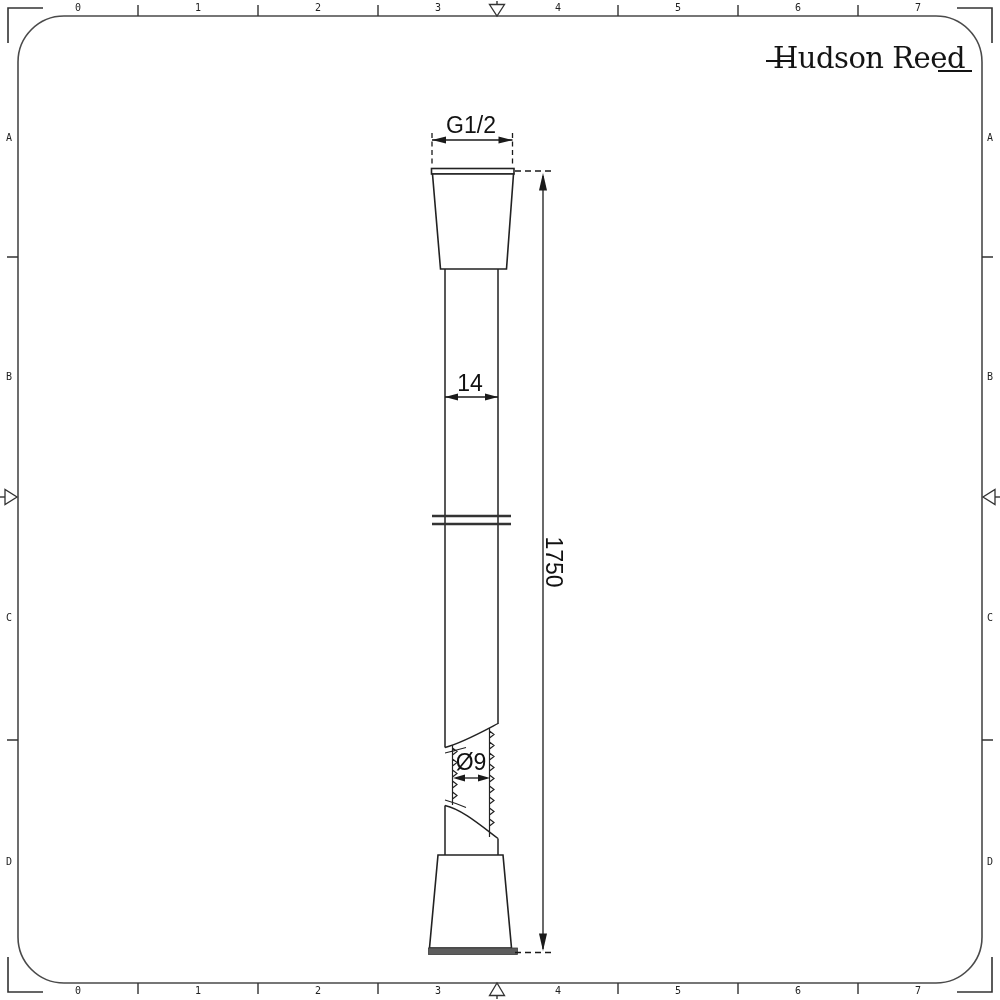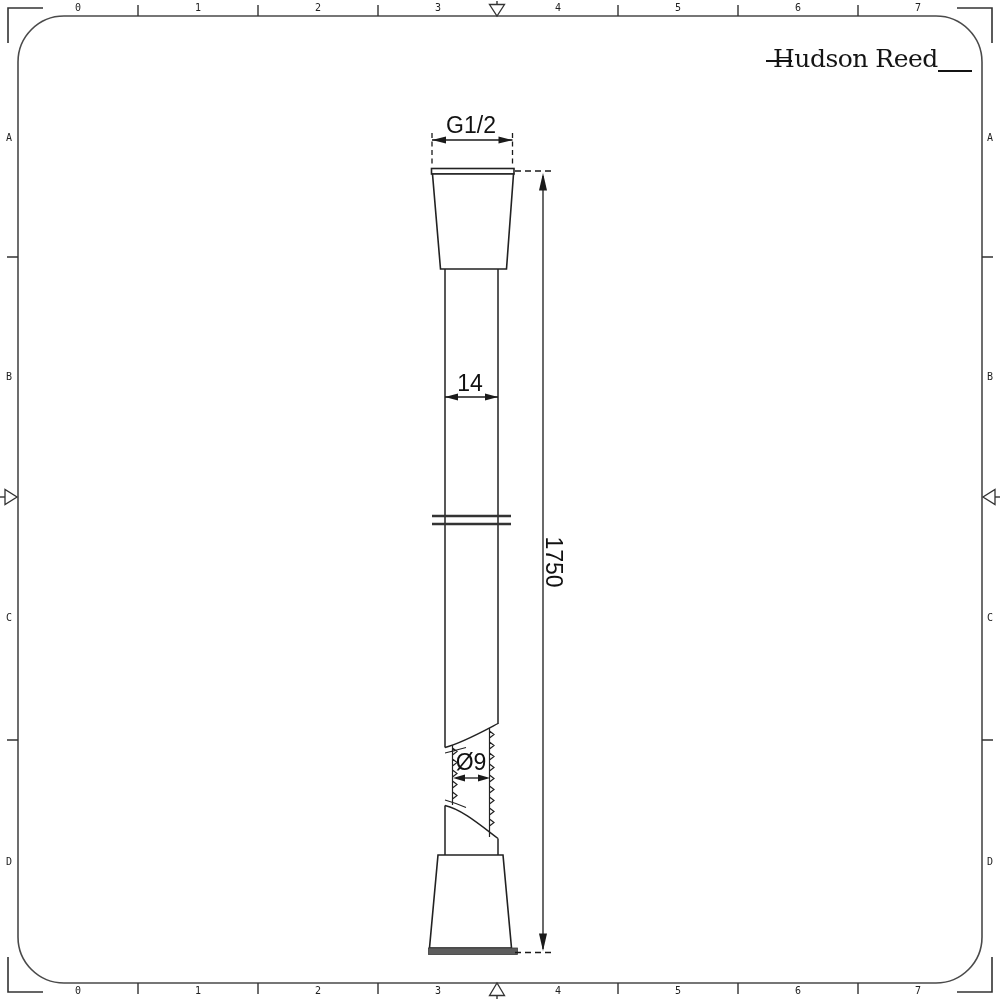--- a/index.html
+++ b/index.html
@@ -14,21 +14,21 @@
     letter-spacing:0;
   }
   .rlab.side{transform:translate(0,-50%);}
   
   .brand{
     position:absolute;left:770px;top:44px;width:215px;height:34px;color:#141414;
   }
   .brand .txt{
     position:absolute;left:3px;top:0;
     font-family:"DejaVu Serif","Liberation Serif",serif;
-    font-size:25px;line-height:29px;letter-spacing:-0.5px;white-space:nowrap;
+    font-size:29px;line-height:29px;letter-spacing:-0.5px;white-space:nowrap;
   }
   .brand .dash-left{
     position:absolute;left:-4px;top:16px;width:26px;height:2px;background:#141414;
   }
   .brand .dash-right{
     position:absolute;left:168px;top:26px;width:34px;height:2px;background:#141414;
   }
   svg{position:absolute;left:0;top:0;}
   .dimtext{
     font-family:"Liberation Sans",sans-serif;font-size:23px;fill:#111;

